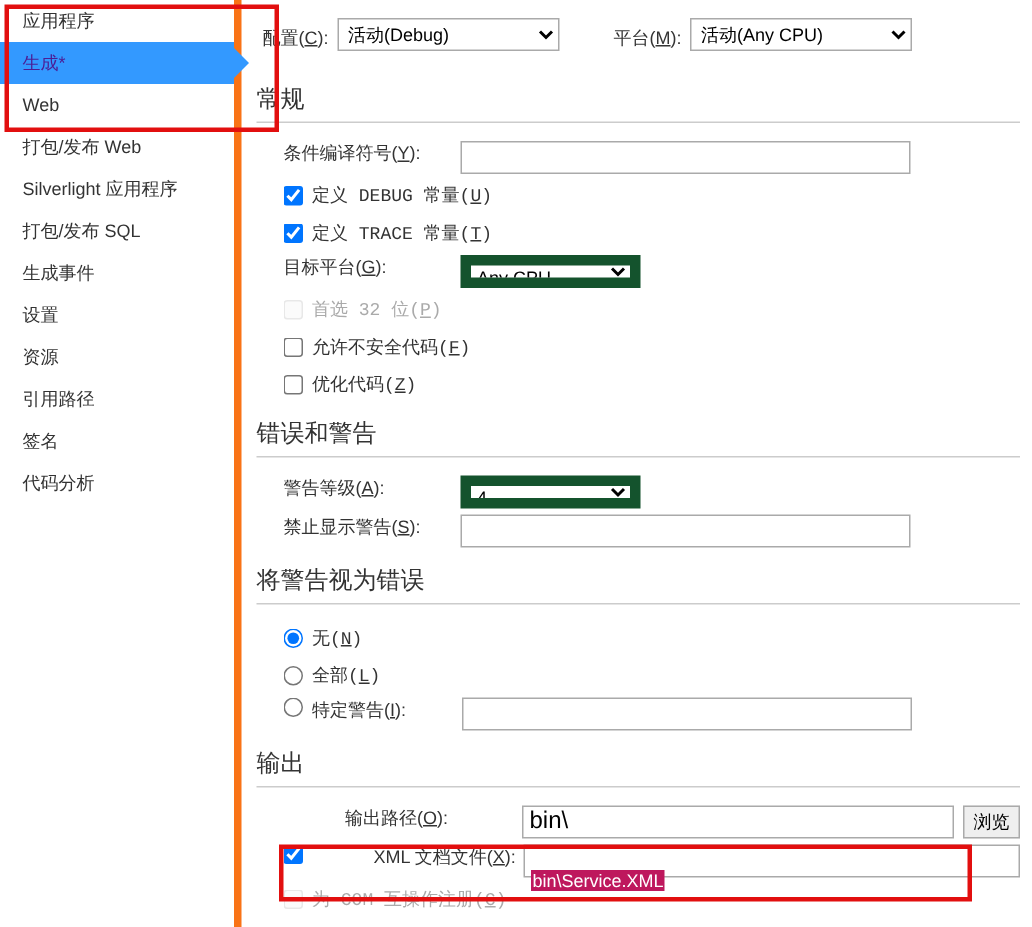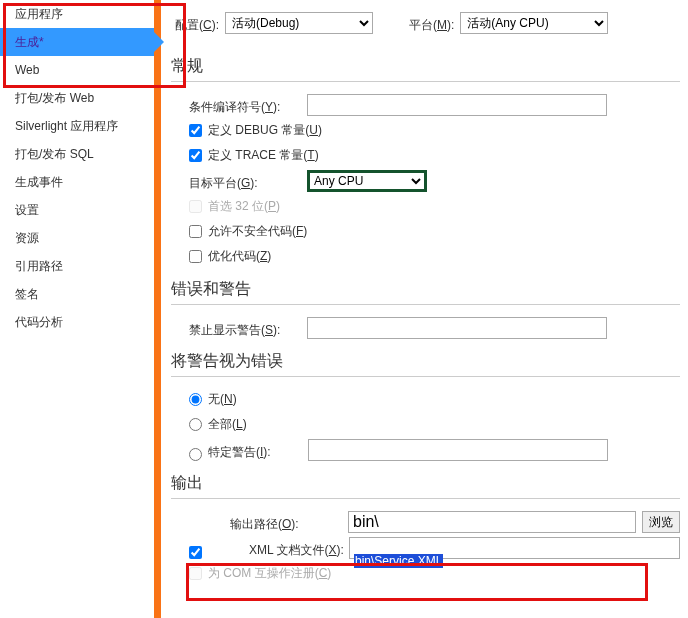--- a/index.html
+++ b/index.html
@@ -10,21 +10,21 @@
     background: #fff;
     width: 688px;
     height: 618px;
     overflow: hidden;
     position: relative;
   }
   .container { display: flex; height: 100%; }
   .sidebar {
     width: 161px;
     padding-top: 0;
-    border-right: 7px solid #f97316;
+    border-right: 5px solid #f97316;
   }
   .sidebar-item {
     padding: 5px 0 5px 15px;
     cursor: pointer;
     font-size: 12px;
     color: #333;
     line-height: 18px;
   }
   .sidebar-item.selected {
     background: #3399ff;
@@ -80,21 +80,21 @@
   }
   .section-header {
     border-bottom: 1px solid #ccc;
     padding: 4px 0 4px 0;
     margin: 6px 0 10px 0;
     font-size: 16px;
   }
   .form-rows { padding-left: 18px; }
   .form-row {
     display: flex;
-    align-items: flex-end;
+    align-items: flex-start;
     min-height: 26px;
     padding: 2px 0;
   }
   .form-row .label {
     width: 118px;
     font-size: 12px;
   }
   .form-row input[type="text"] {
     height: 22px;
     border: 1px solid #aaa;
@@ -106,48 +106,48 @@
     display: flex;
     align-items: center;
     gap: 6px;
     padding: 4px 0;
   }
   input[type="checkbox"], input[type="radio"] {
     width: 13px;
     height: 13px;
     margin: 0;
   }
-  .chk-row label { font-size: 12px; }
+  .chk-row label { font-size: 12px; font-family: Liberation Mono, monospace; }
   .chk-row.disabled { color: #aaa; }
   .chk-row.disabled input { opacity: 0.5; }
   select.combo {
     width: 120px;
     height: 22px;
-    border: 3px solid #14532d;
+    border: 7px solid #14532d;
     background: #fff;
     font-size: 12px;
   }
   .output-section .form-row .label { width: 118px; margin-left: 41px; }
   .output-field {
     flex: 1;
     height: 22px;
     border: 1px solid #aaa;
     padding: 2px 4px;
     font-size: 12px;
   }
   .browse-btn {
     height: 22px;
     margin-left: 6px;
     padding: 0 6px;
     border: 1px solid #aaa;
     background: #efefef;
     font-size: 12px;
   }
   .selected-text {
-    background: #1d4ed8;
+    background: #be185d;
     color: #fff;
     display: inline-block;
     padding: 0 1px;
     margin-top: 25px;
   }
   .underline { text-decoration: underline; }
 </style>
 </head>
 <body>
 
@@ -209,20 +209,26 @@
       </div>
       <div class="chk-row">
         <input type="checkbox" style="">
         <label><span>优化代码(</span><span class="underline">Z</span><span>)</span></label>
       </div>
     </div>
 
     <div class="section-header">错误和警告</div>
     <div class="form-rows">
       <div class="form-row">
+        <span class="label"><span>警告等级(</span><span class="underline">A</span><span>):</span></span>
+        <select class="combo">
+          <option>4</option>
+        </select>
+      </div>
+      <div class="form-row">
         <span class="label"><span>禁止显示警告(</span><span class="underline">S</span><span>):</span></span>
         <input type="text" value="" style="">
       </div>
     </div>
 
     <div class="section-header">将警告视为错误</div>
     <div class="form-rows">
       <div class="chk-row">
         <input type="radio" name="tw" checked="" style="">
         <label><span>无(</span><span class="underline">N</span><span>)</span></label>

